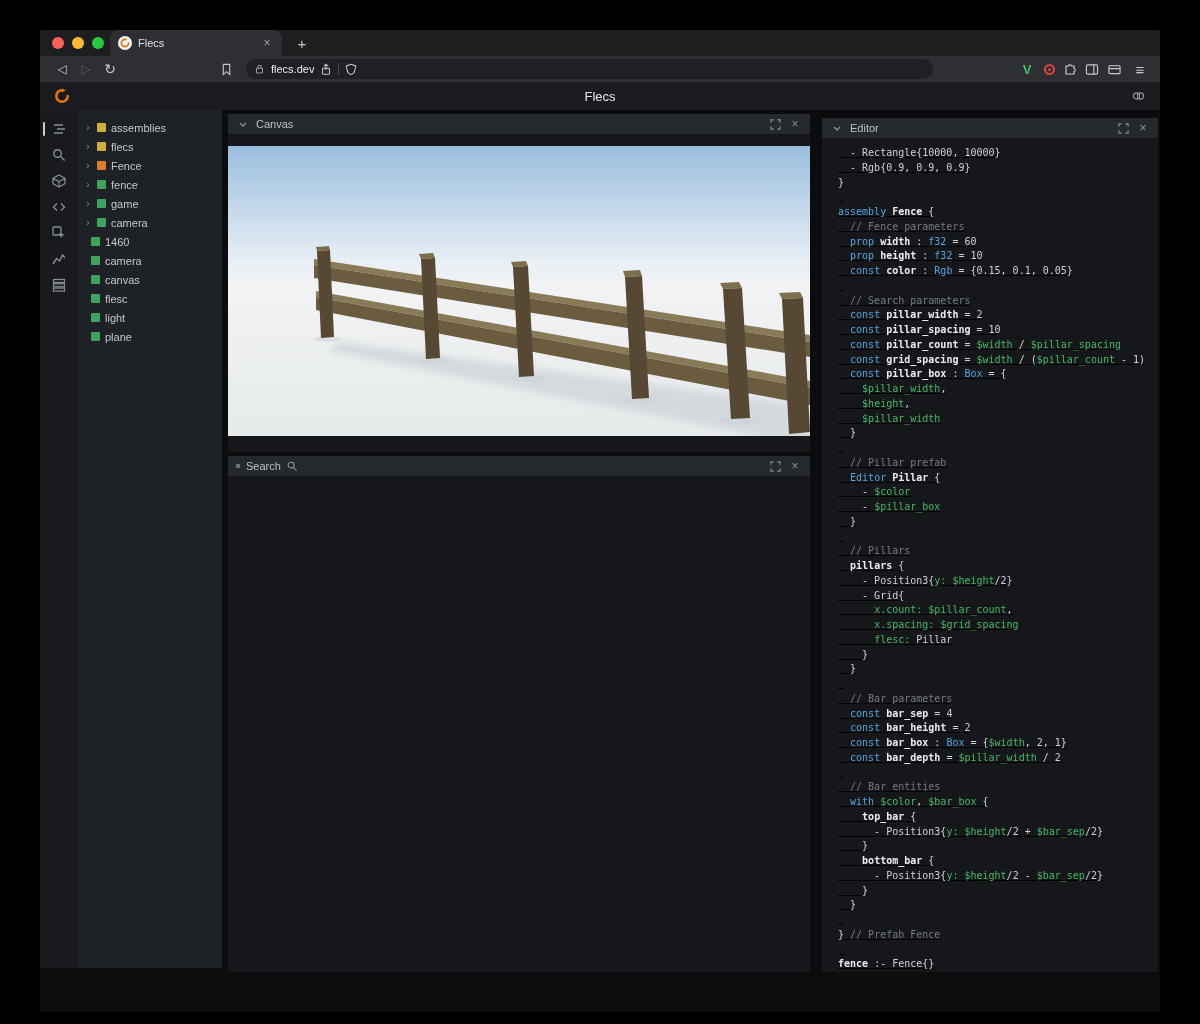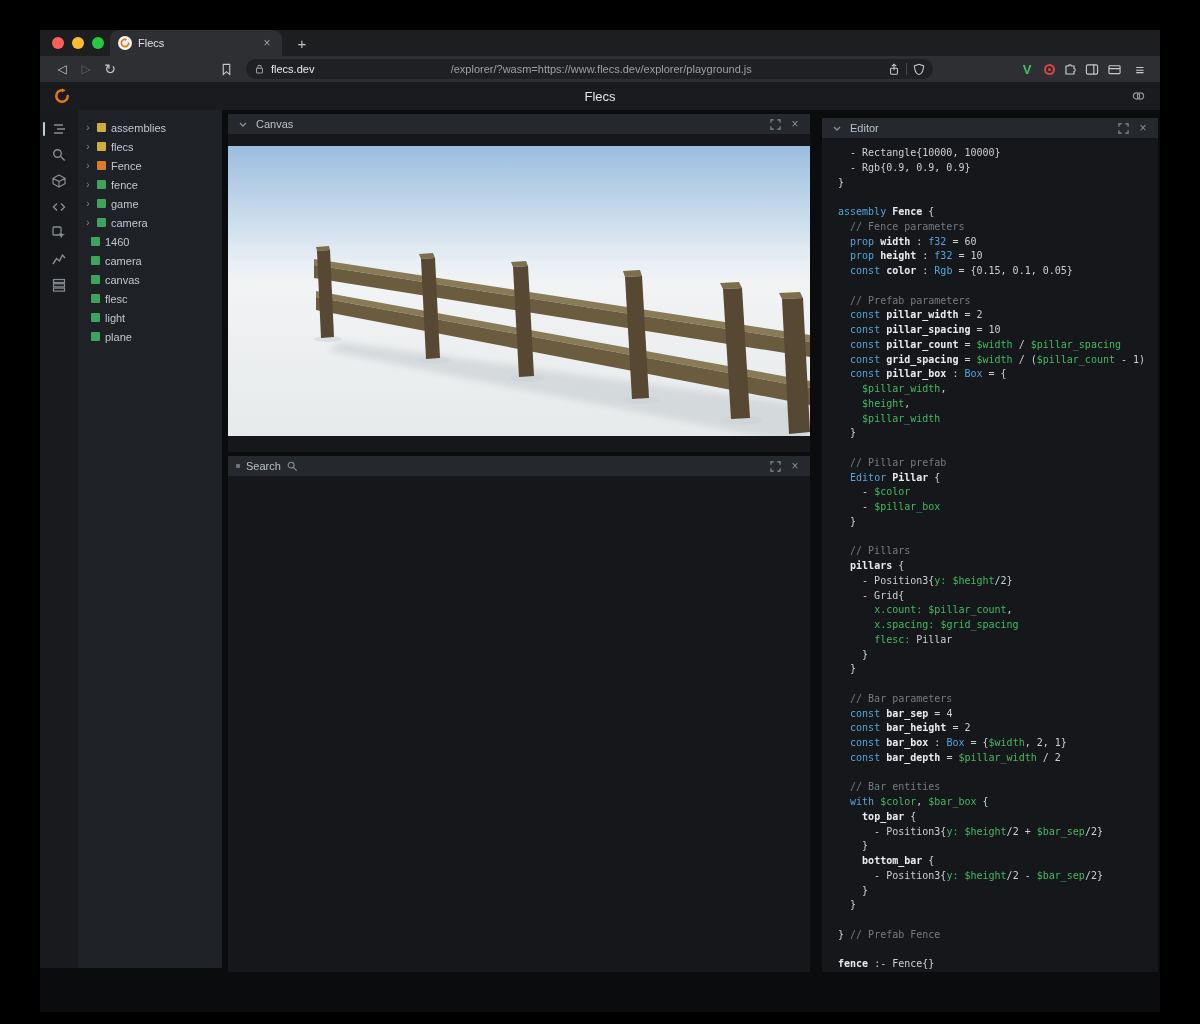--- a/index.html
+++ b/index.html
@@ -54,21 +54,21 @@
   .ph-spacer { flex:1; }
   .ph-icon { color:#8b9197; display:flex; align-items:center; justify-content:center; width:14px; height:14px; font-size:12px; }
   .search-dot { width:4px; height:4px; background:#6f757a; border-radius:1px; }
 
   .canvas-body { width:582px; height:318px; background:#15171a; padding:12px 0 16px; }
   .scene { display:block; width:582px; height:290px; }
   .search-body { width:582px; height:496px; background:#15171a; }
 
   .editor-body { width:336px; height:834px; background:#15171a; padding:8px 0 0 16px; overflow:hidden; }
   .code { font-family:"DejaVu Sans Mono", monospace; font-size:10px; }
-  .code-line { height:14.75px; line-height:14.75px; white-space:pre; }
+  .code-line { height:14.75px; line-height:14.75px; white-space:pre;text-decoration:underline; }
   .tok-p{color:#ccd0d4}
   .tok-k{color:#54a5dd}
   .tok-c{color:#757b82}
   .tok-v{color:#45b863}
   .tok-e{color:#e9ecef; font-weight:bold}
 
   svg.icon { display:block; }
 </style>
 </head>
 <body>
@@ -104,21 +104,20 @@
         </svg>
     </span>
     <div class="urlbar">
       <span>
         <svg class="icon" width="11" height="12" viewBox="0 0 14 14">
             <rect x="3.2" y="6" width="7.6" height="6" rx="1" fill="none" stroke="#9aa0a6" stroke-width="1.3"></rect>
             <path d="M4.8,6 V4.4 a2.2,2.2 0 0 1 4.4,0 V6" fill="none" stroke="#9aa0a6" stroke-width="1.3"></path>
           </svg>
       </span>
       <span class="url-domain">flecs.dev</span>
-      <span class="url-path">/explorer/?wasm=https://www.flecs.dev/explorer/playground.js</span>
       <span>
         <svg class="icon" width="12" height="13" viewBox="0 0 14 14">
             <rect x="3" y="5.5" width="8" height="7" rx="1" fill="none" stroke="#c6cacd" stroke-width="1.2"></rect>
             <path d="M7,1 V8 M4.5,3.2 L7,0.8 L9.5,3.2" fill="none" stroke="#c6cacd" stroke-width="1.2"></path>
           </svg>
       </span>
       <span class="url-divider"></span>
       <span>
         <svg class="icon" width="12" height="13" viewBox="0 0 14 14">
             <path d="M7,1 L12.5,2.8 L11.5,8 C11,10.5 9,12.2 7,13 C5,12.2 3,10.5 2.5,8 L1.5,2.8 Z" fill="none" stroke="#c6cacd" stroke-width="1.2"></path>
@@ -375,21 +374,21 @@
             <div class="code-line"><span class="tok-p">  - Rectangle{10000, 10000}</span></div>
             <div class="code-line"><span class="tok-p">  - Rgb{0.9, 0.9, 0.9}</span></div>
             <div class="code-line"><span class="tok-p">}</span></div>
             <div class="code-line"> </div>
             <div class="code-line"><span class="tok-k">assembly </span><span class="tok-e">Fence</span><span class="tok-p"> {</span></div>
             <div class="code-line"><span class="tok-c">  // Fence parameters</span></div>
             <div class="code-line"><span class="tok-p">  </span><span class="tok-k">prop </span><span class="tok-e">width</span><span class="tok-p"> : </span><span class="tok-k">f32</span><span class="tok-p"> = 60</span></div>
             <div class="code-line"><span class="tok-p">  </span><span class="tok-k">prop </span><span class="tok-e">height</span><span class="tok-p"> : </span><span class="tok-k">f32</span><span class="tok-p"> = 10</span></div>
             <div class="code-line"><span class="tok-p">  </span><span class="tok-k">const </span><span class="tok-e">color</span><span class="tok-p"> : </span><span class="tok-k">Rgb</span><span class="tok-p"> = {0.15, 0.1, 0.05}</span></div>
             <div class="code-line"> </div>
-            <div class="code-line"><span class="tok-c">  // Prefab parameters</span></div>
+            <div class="code-line"><span class="tok-c">  // Search parameters</span></div>
             <div class="code-line"><span class="tok-p">  </span><span class="tok-k">const </span><span class="tok-e">pillar_width</span><span class="tok-p"> = 2</span></div>
             <div class="code-line"><span class="tok-p">  </span><span class="tok-k">const </span><span class="tok-e">pillar_spacing</span><span class="tok-p"> = 10</span></div>
             <div class="code-line"><span class="tok-p">  </span><span class="tok-k">const </span><span class="tok-e">pillar_count</span><span class="tok-p"> = </span><span class="tok-v">$width</span><span class="tok-p"> / </span><span class="tok-v">$pillar_spacing</span></div>
             <div class="code-line"><span class="tok-p">  </span><span class="tok-k">const </span><span class="tok-e">grid_spacing</span><span class="tok-p"> = </span><span class="tok-v">$width</span><span class="tok-p"> / (</span><span class="tok-v">$pillar_count</span><span class="tok-p"> - 1)</span></div>
             <div class="code-line"><span class="tok-p">  </span><span class="tok-k">const </span><span class="tok-e">pillar_box</span><span class="tok-p"> : </span><span class="tok-k">Box</span><span class="tok-p"> = {</span></div>
             <div class="code-line"><span class="tok-p">    </span><span class="tok-v">$pillar_width</span><span class="tok-p">,</span></div>
             <div class="code-line"><span class="tok-p">    </span><span class="tok-v">$height</span><span class="tok-p">,</span></div>
             <div class="code-line"><span class="tok-p">    </span><span class="tok-v">$pillar_width</span></div>
             <div class="code-line"><span class="tok-p">  }</span></div>
             <div class="code-line"> </div>

